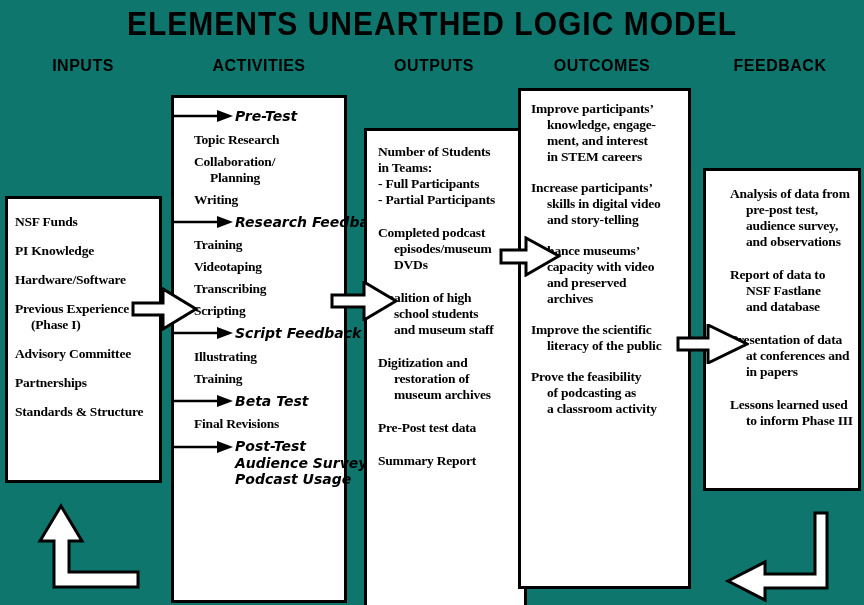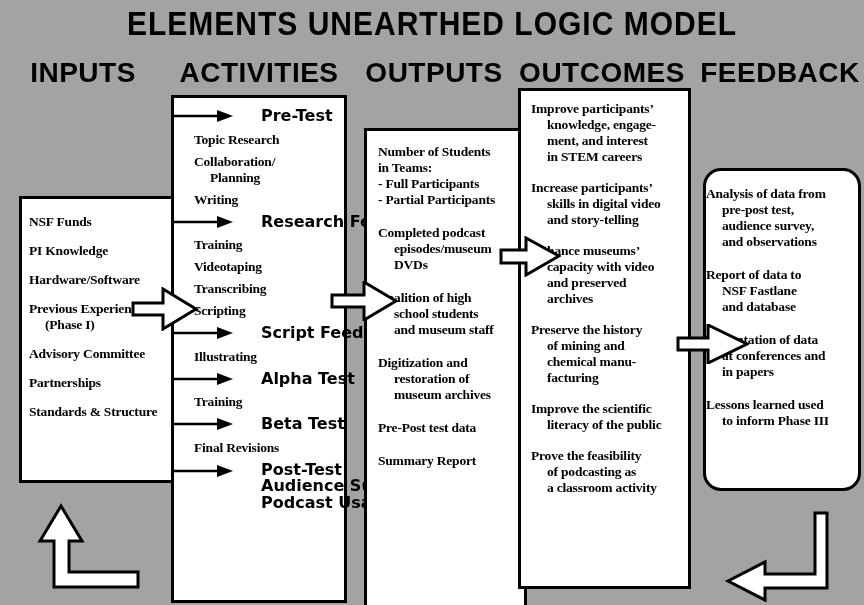--- a/index.html
+++ b/index.html
@@ -1,43 +1,43 @@
 <!DOCTYPE html>
 <html><head>
 <meta charset="utf-8">
 <style>
   html,body{margin:0;padding:0;background:#ffffff;}
-  #canvas{position:relative;width:864px;height:605px;background:#a3a3a3;overflow:hidden;
+  #canvas{position:relative;width:864px;height:605px;background:#0f766e;overflow:hidden;
           font-family:"Liberation Serif","DejaVu Serif",serif;color:#000;}
   .title{position:absolute;top:5px;left:0;width:100%;text-align:center;
          font-family:"Liberation Sans","DejaVu Sans",sans-serif;font-weight:800;
          font-size:30px;letter-spacing:1px;transform:scaleY(1.12);transform-origin:top;}
   .col-header{position:absolute;top:57px;transform:translateX(-50%);
               font-family:"Liberation Sans","DejaVu Sans",sans-serif;font-weight:800;
-              font-size:28px;letter-spacing:0.5px;white-space:nowrap;}
+              font-size:16px;letter-spacing:0.5px;white-space:nowrap;}
   .box{position:absolute;border:3px solid #000;box-sizing:border-box;background:#fff;}
-  #box-inputs    {left:19px;  top:196px;width:157px;height:287px;padding:15px 2px 0 7px;}
+  #box-inputs    {left:5px;  top:196px;width:157px;height:287px;padding:15px 2px 0 7px;}
   #box-activities{left:171px;top:95px; width:176px;height:508px;padding:7px 2px 0 20px;}
   #box-outputs   {left:353px;top:128px;width:163px;height:512px;padding:13px 2px 0 11px;margin-left:11px;}
   #box-outcomes  {left:518px;top:88px; width:173px;height:501px;padding:10px 2px 0 10px;}
-  #box-feedback  {left:703px;top:168px;width:158px;height:323px;padding:15px 2px 0 0;border-radius:18px;}
+  #box-feedback  {left:703px;top:168px;width:158px;height:323px;padding:15px 2px 0 24px;}
   .item{font-weight:bold;font-size:13.5px;line-height:16px;letter-spacing:-0.2px;
         padding-left:16px;text-indent:-16px;white-space:nowrap;}
   .item.flush{padding-left:0;text-indent:0;}
   #box-inputs .item{margin-bottom:13px;}
   #box-activities .item{margin-bottom:6px;}
   #box-outputs .item{margin-bottom:17px;}
   #box-outcomes .item{margin-bottom:15px;}
   #box-feedback .item{margin-bottom:17px;}
   .fb-entry{display:flex;align-items:center;margin:3px 0 7px -23px;}
   .fb-entry.multi{align-items:flex-start;}
   .mini-arrow{width:62px;height:14px;flex:none;}
   .fb-entry.multi .mini-arrow{margin-top:2px;}
-  .fb-label{margin-left:28px;font-family:"DejaVu Sans","Liberation Sans",sans-serif;
-            font-weight:bold;font-size:16px;line-height:16.5px;
+  .fb-label{margin-left:2px;font-family:"DejaVu Sans","Liberation Sans",sans-serif;
+            font-style:italic;font-weight:bold;font-size:14px;line-height:16.5px;
             white-space:nowrap;}
   .flow-arrow{position:absolute;}
   .flow-arrow polygon{fill:#fff;stroke:#000;stroke-width:3;stroke-linejoin:miter;}
 </style>
 </head>
 <body>
 
 <div id="canvas">
 
   <div class="title">ELEMENTS UNEARTHED LOGIC MODEL</div>
@@ -80,27 +80,20 @@
       <div class="item">Transcribing</div>
       <div class="item">Scripting</div>
       <div class="fb-entry">
         <svg viewBox="0 0 62 14" class="mini-arrow">
           <line x1="0" y1="7" x2="47" y2="7" stroke="#000" stroke-width="2.6"></line>
           <polygon points="46,1 62,7 46,13" fill="#000"></polygon>
         </svg>
         <div class="fb-label">Script Feedback</div>
       </div>
       <div class="item">Illustrating</div>
-      <div class="fb-entry">
-        <svg viewBox="0 0 62 14" class="mini-arrow">
-          <line x1="0" y1="7" x2="47" y2="7" stroke="#000" stroke-width="2.6"></line>
-          <polygon points="46,1 62,7 46,13" fill="#000"></polygon>
-        </svg>
-        <div class="fb-label">Alpha Test</div>
-      </div>
       <div class="item">Training</div>
       <div class="fb-entry">
         <svg viewBox="0 0 62 14" class="mini-arrow">
           <line x1="0" y1="7" x2="47" y2="7" stroke="#000" stroke-width="2.6"></line>
           <polygon points="46,1 62,7 46,13" fill="#000"></polygon>
         </svg>
         <div class="fb-label">Beta Test</div>
       </div>
       <div class="item">Final Revisions</div>
       <div class="fb-entry multi">
@@ -116,21 +109,20 @@
       <div class="item">Completed podcast<br>episodes/museum<br>DVDs</div>
       <div class="item">Coalition of high<br>school students<br>and museum staff</div>
       <div class="item">Digitization and<br>restoration of<br>museum archives</div>
       <div class="item">Pre-Post test data</div>
       <div class="item">Summary Report</div>
     </div>
   <div class="box" id="box-outcomes">
       <div class="item">Improve participants’<br>knowledge, engage-<br>ment, and interest<br>in STEM careers</div>
       <div class="item">Increase participants’<br>skills in digital video<br>and story-telling</div>
       <div class="item">Enhance museums’<br>capacity with video<br>and preserved<br>archives</div>
-      <div class="item">Preserve the history<br>of mining and<br>chemical manu-<br>facturing</div>
       <div class="item">Improve the scientific<br>literacy of the public</div>
       <div class="item">Prove the feasibility<br>of podcasting as<br>a classroom activity</div>
     </div>
   <div class="box" id="box-feedback">
       <div class="item">Analysis of data from<br>pre-post test,<br>audience survey,<br>and observations</div>
       <div class="item">Report of data to<br>NSF Fastlane<br>and database</div>
       <div class="item">Presentation of data<br>at conferences and<br>in papers</div>
       <div class="item">Lessons learned used<br>to inform Phase III</div>
     </div>
 

